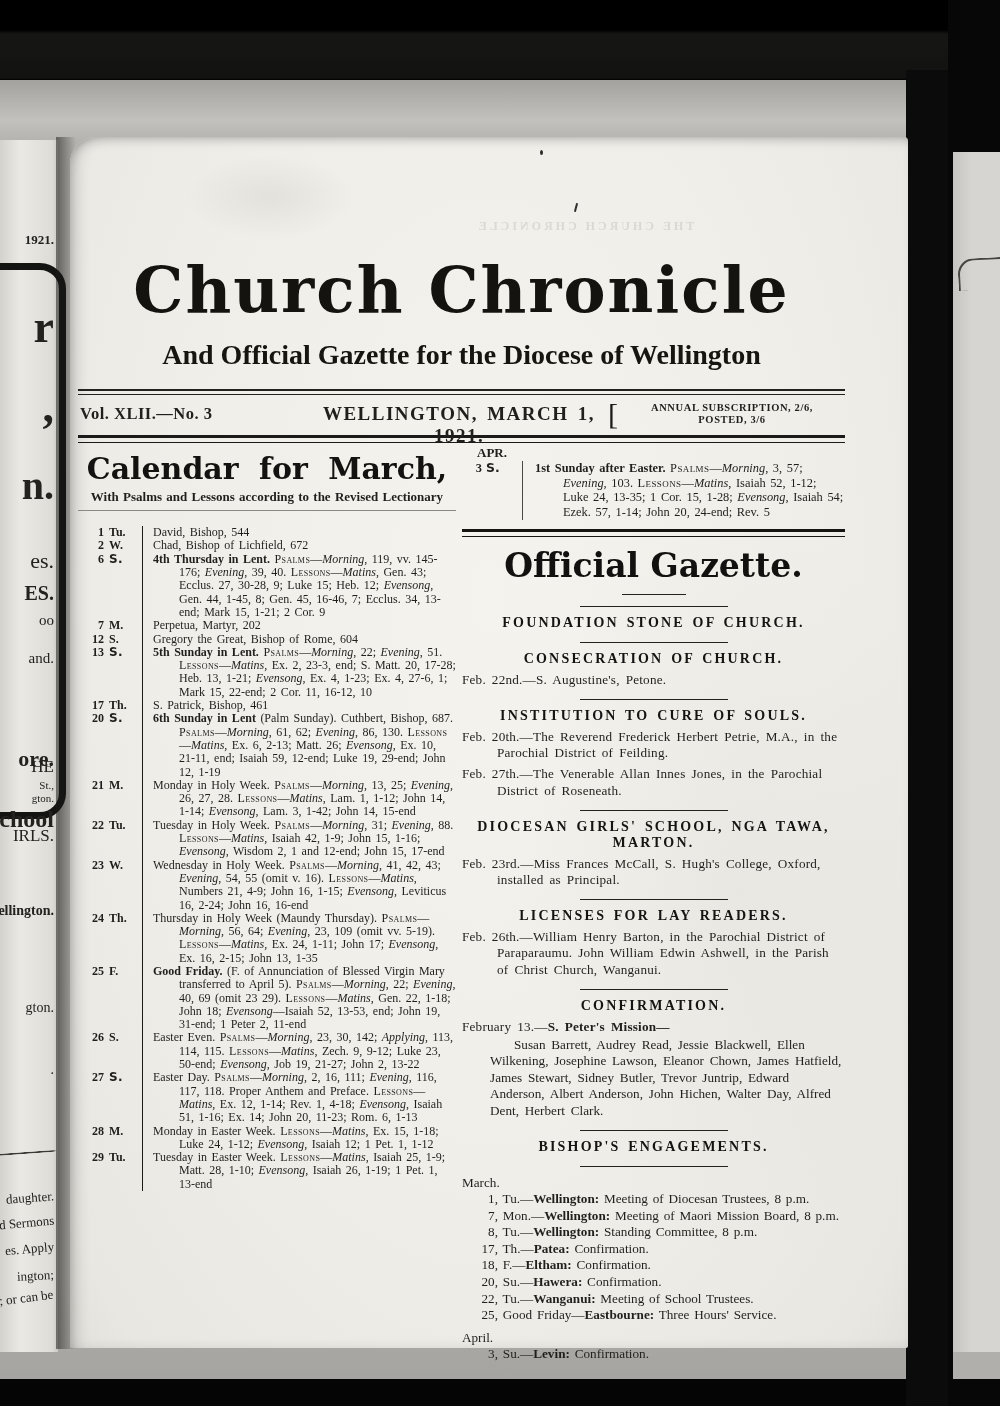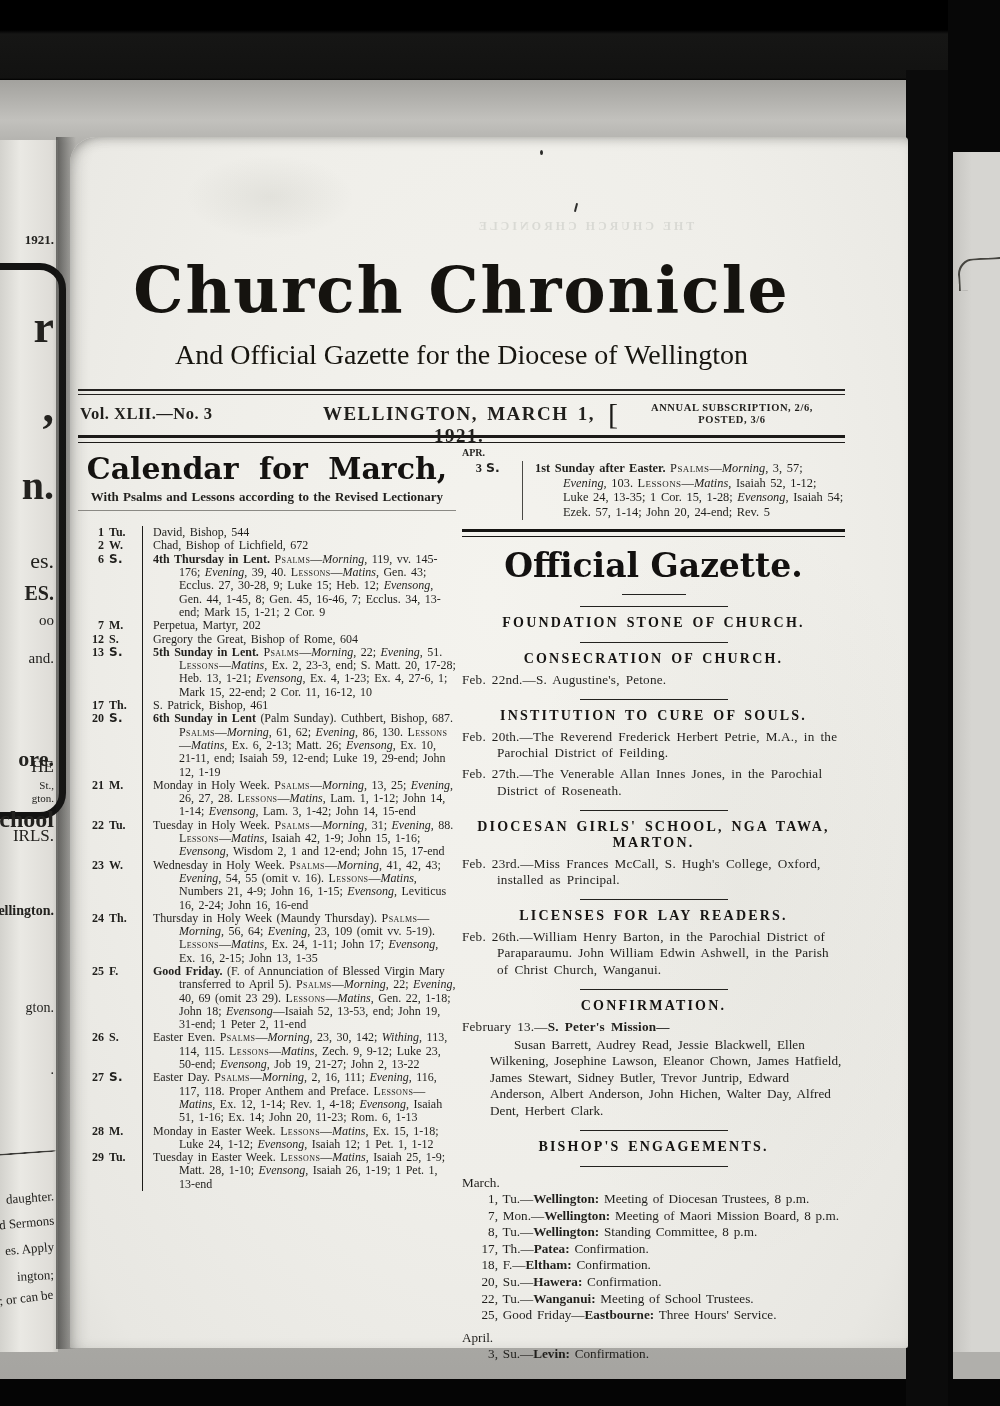--- a/index.html
+++ b/index.html
@@ -39,21 +39,21 @@
     color:#201f1c;
   }
   .speck1{position:absolute;left:470px;top:13px;width:3px;height:5px;background:#2a2a28;border-radius:50%;}
   .speck2{position:absolute;left:505px;top:66px;width:2px;height:9px;background:#2f2f2d;transform:rotate(14deg);}
   .bleed{position:absolute;top:82px;left:300px;width:430px;text-align:center;transform:scaleX(-1);
     opacity:.15;filter:blur(.5px);font-size:12px;font-weight:bold;letter-spacing:3px;color:#59605a;}
   .content{position:absolute;left:8px;top:0;width:767px;}
   
   .title{margin-top:122px;text-align:center;font-family:"DejaVu Serif",serif;font-weight:bold;
     font-size:63px;line-height:1;letter-spacing:2px;color:#15130f;}
-  .subtitle{margin-top:18px;text-align:center;font-family:"Liberation Serif",serif;font-weight:normal;
+  .subtitle{margin-top:18px;text-align:center;font-family:"Liberation Serif",serif;font-weight:bold;
     font-size:28px;line-height:1.05;color:#17150f;}
   .rule-a{margin-top:20px;height:3px;border-top:2px solid #242220;border-bottom:1px solid #242220;}
   .vol-row{display:flex;align-items:flex-start;padding:6px 2px 4px 2px;height:30px;}
   .vol{width:230px;font-size:16.5px;font-weight:bold;letter-spacing:.5px;padding-top:3px;}
   .dateline{flex:1;text-align:center;font-size:19px;letter-spacing:1.5px;font-weight:bold;padding-top:2px;word-spacing:3px;}
   .subsc{width:235px;display:flex;align-items:center;}
   .bracket{font-size:30px;line-height:26px;font-weight:normal;margin-right:3px;color:#1b1a17;}
   .subsc-lines{flex:1;text-align:center;font-size:10.5px;font-weight:bold;letter-spacing:.6px;line-height:12.5px;}
   .rule-b{height:4px;border-top:3px solid #1c1a18;border-bottom:1px solid #1c1a18;}
   
@@ -69,21 +69,21 @@
   .cal-row{display:flex;}
   .cal-date{width:64px;flex-shrink:0;font-weight:bold;padding-top:0;}
   .cal-num{display:inline-block;width:26px;text-align:right;}
   .cal-dow{margin-left:5px;}
   .cal-date.sunday .cal-dow{font-family:"DejaVu Sans",sans-serif;font-size:12px;letter-spacing:.3px;}
   .cal-text{flex:1;border-left:1.5px solid #1c1b18;padding-left:36px;text-indent:-26px;word-spacing:1.5px;}
   .sc{font-variant:small-caps;letter-spacing:.4px;}
   
   .april-block{display:flex;margin-top:3px;font-size:12.4px;line-height:14.8px;}
   .apr-date{width:60px;flex-shrink:0;font-weight:bold;}
-  .apr-month{font-size:10px;}
+  .apr-month{font-size:13px;text-align:center;}
   .apr-day .cal-num{width:20px;display:inline-block;text-align:right;}
   .apr-day .cal-dow{margin-left:4px;font-family:"DejaVu Sans",sans-serif;}
   .apr-text{flex:1;border-left:1px solid #4a4945;padding-left:40px;text-indent:-28px;margin-top:14.5px;word-spacing:1.5px;}
   .rule-heavy{margin-top:9px;height:4px;border-top:3px solid #161513;border-bottom:1.5px solid #161513;}
   .gaz-title{margin-top:12px;text-align:center;font-family:"DejaVu Serif",serif;font-weight:bold;
     font-size:33px;line-height:1.05;color:#131110;}
   .title-rule{width:64px;margin:10px auto 0 auto;border-top:1.5px solid #23221f;}
   .sec-rule{width:148px;margin:11px auto 8px auto;border-top:1.5px solid #23221f;}
   .gaz-head{margin:0;text-align:center;font-size:14px;font-weight:bold;letter-spacing:2.2px;word-spacing:2px;color:#161412;}
   .gaz-item{margin:5px 0 0 0;padding-left:35px;text-indent:-35px;font-size:13.2px;line-height:16.2px;word-spacing:2.5px;letter-spacing:.2px;}
@@ -239,21 +239,21 @@
             <div class="cal-row">
      <div class="cal-date">
        <span class="cal-num">25</span><span class="cal-dow">F.</span>
      </div>
      <div class="cal-text"><b>Good Friday.</b> (F. of Annunciation of Blessed Virgin Mary transferred to April 5). <span class="sc">Psalms</span>—<i>Morn­ing</i>, 22; <i>Evening</i>, 40, 69 (omit 23 29). <span class="sc">Lessons</span>—<i>Matins</i>, Gen. 22, 1-18; John 18; <i>Evensong</i>—Isaiah 52, 13-53, end; John 19, 31-end; 1 Peter 2, 11-end</div>
    </div>
             <div class="cal-row">
      <div class="cal-date">
        <span class="cal-num">26</span><span class="cal-dow">S.</span>
      </div>
-     <div class="cal-text">Easter Even. <span class="sc">Psalms</span>—<i>Morning</i>, 23, 30, 142; <i>With­ing</i>, 113, 114, 115. <span class="sc">Lessons</span>—<i>Matins</i>, Zech. 9, 9-12; Luke 23, 50-end; <i>Evensong</i>, Job 19, 21-27; John 2, 13-22</div>
+     <div class="cal-text">Easter Even. <span class="sc">Psalms</span>—<i>Morning</i>, 23, 30, 142; <i>Apply­ing</i>, 113, 114, 115. <span class="sc">Lessons</span>—<i>Matins</i>, Zech. 9, 9-12; Luke 23, 50-end; <i>Evensong</i>, Job 19, 21-27; John 2, 13-22</div>
    </div>
             <div class="cal-row">
      <div class="cal-date sunday">
        <span class="cal-num">27</span><span class="cal-dow">S.</span>
      </div>
      <div class="cal-text">Easter Day. <span class="sc">Psalms</span>—<i>Morning</i>, 2, 16, 111; <i>Evening</i>, 116, 117, 118. Proper Anthem and Preface. <span class="sc">Lessons</span>—<i>Matins</i>, Ex. 12, 1-14; Rev. 1, 4-18; <i>Evensong</i>, Isaiah 51, 1-16; Ex. 14; John 20, 11-23; Rom. 6, 1-13</div>
    </div>
             <div class="cal-row">
      <div class="cal-date">
        <span class="cal-num">28</span><span class="cal-dow">M.</span>

